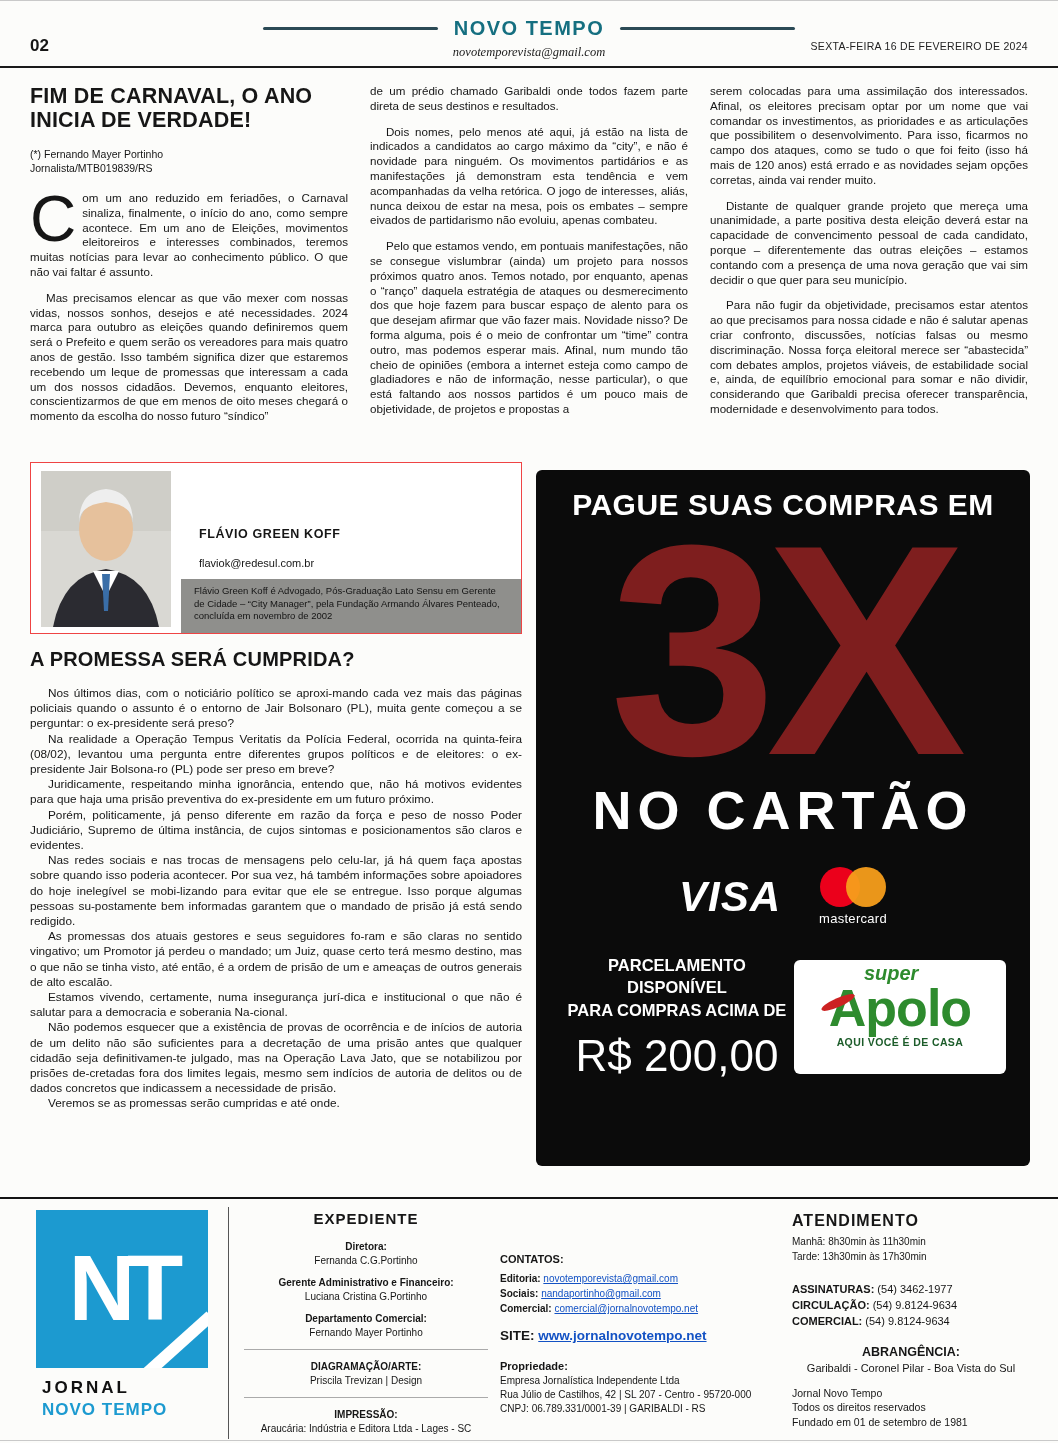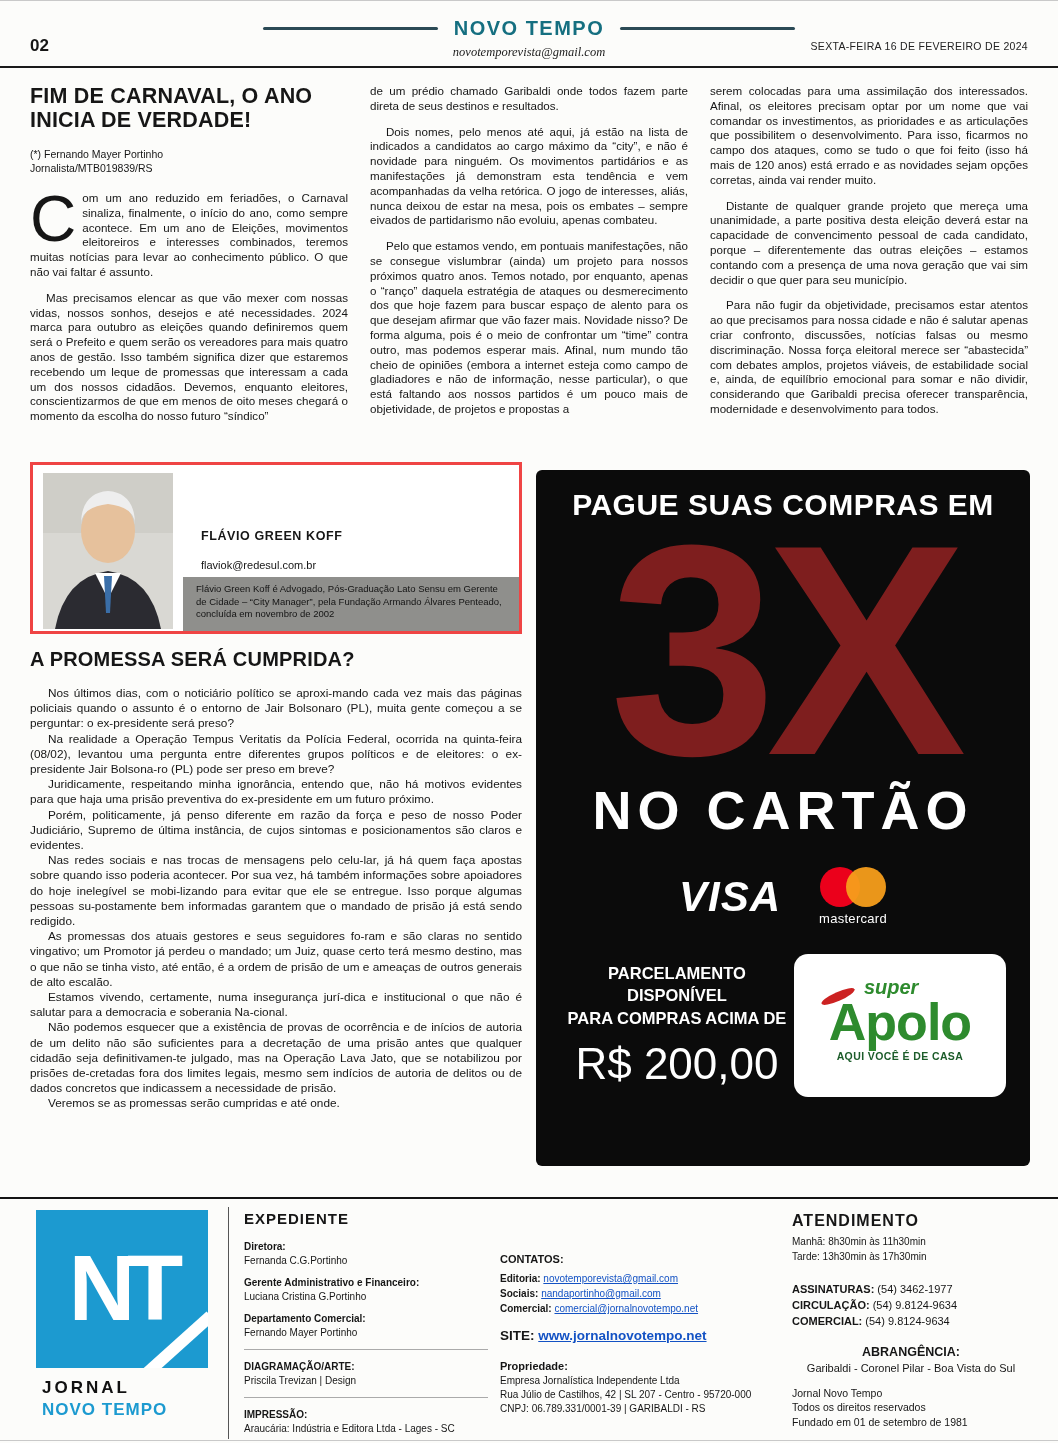--- a/index.html
+++ b/index.html
@@ -23,21 +23,21 @@
   .article-top { position:absolute; top:84px; left:30px; width:998px; display:flex; gap:22px; }
   .article-top .col { width:318px; }
   .headline1 { font-size:21.5px; font-weight:800; line-height:1.13; letter-spacing:.2px; margin-bottom:14px; }
   .byline { font-size:10.5px; line-height:1.4; margin-bottom:15px; }
   .bp { font-size:11.6px; line-height:14.8px; text-align:justify; }
   .bp + .bp { margin-top:11px; }
   .indent { text-indent:16px; }
   .dropcap { float:left; font-size:64px; line-height:50px; padding:3px 6px 0 0; font-weight:400; }
 
   
-  .author-box { position:absolute; left:30px; top:462px; width:492px; height:172px; border:3px solid #ef4444; background:#fff; }
+  .author-box { position:absolute; left:30px; top:462px; width:492px; height:172px; border:1px solid #ef4444; background:#fff; }
   .author-photo { position:absolute; left:10px; top:8px; width:130px; height:156px; }
   .author-name { position:absolute; left:168px; top:64px; font-size:12.5px; font-weight:800; letter-spacing:.6px; }
   .author-email { position:absolute; left:168px; top:94px; font-size:11px; }
   .author-caption { position:absolute; left:150px; right:0; bottom:0; height:54px; background:#8f8f8c; color:#141414; font-size:9.5px; line-height:1.32; padding:6px 13px; }
 
   
   .headline2 { position:absolute; left:30px; top:648px; width:492px; font-size:20px; font-weight:800; letter-spacing:.2px; }
   .article2 { position:absolute; left:30px; top:686px; width:492px; }
   .article2 p { font-size:11.8px; line-height:15.2px; text-align:justify; text-indent:18px; }
 
@@ -54,36 +54,36 @@
   .mc-c2 { width:40px; height:40px; border-radius:50%; background:var(--mc_orange,#f79e1b); margin-left:-14px; opacity:.95; }
   .mc-label { font-size:13px; margin-top:4px; letter-spacing:.3px; }
   .banri { width:110px; height:64px; background:#fff; border-radius:10px; display:flex; flex-direction:column; align-items:center; justify-content:center; }
   .banri-arc { width:64px; height:12px; border:3px solid #e88a1a; border-bottom:none; border-radius:60px 60px 0 0; margin-bottom:1px; }
   .banri-top { font-size:19px; font-weight:800; color:var(--banri_blue,#15449c); line-height:1; letter-spacing:.5px; }
   .banri-bottom { font-size:13px; font-weight:700; color:var(--banri_blue,#15449c); line-height:1.1; }
   .ad-bottom { margin-top:28px; width:100%; padding:0 24px; display:flex; justify-content:space-between; align-items:center; }
   .parcel { width:236px; text-align:center; }
   .parcel-line { font-size:16.5px; font-weight:800; line-height:1.35; }
   .ad-price { font-size:44px; font-weight:400; margin-top:10px; }
-  .apolo { width:214px; height:143px; background:#fff; border-radius:14px; position:relative; text-align:center; color:var(--apolo_green,#2e8b2e); padding-top:22px; }
+  .apolo { width:214px; height:114px; background:#fff; border-radius:6px; position:relative; text-align:center; color:var(--apolo_green,#2e8b2e); padding-top:2px; }
   .apolo-super { font-size:20px; font-weight:700; font-style:italic; margin-left:70px; display:block; text-align:left; }
   .apolo-name { font-size:52px; font-weight:800; line-height:.9; letter-spacing:-1px; }
   .apolo-accent { position:absolute; left:26px; top:38px; width:36px; height:9px; background:#cc2222; border-radius:50%; transform:rotate(-24deg); }
   .apolo-tagline { font-size:10.5px; font-weight:700; color:#1c5c2a; letter-spacing:.4px; margin-top:4px; }
 
   
   .footer-rule { position:absolute; top:1197px; left:0; right:0; height:2px; background:#141414; }
   .nt-square { position:absolute; left:36px; top:1210px; width:172px; height:158px; background:var(--logo_blue,#1c9ad0); overflow:hidden; }
   .nt-mono { position:absolute; left:0; right:0; top:26px; text-align:center; font-size:92px; font-weight:800; color:#fff; letter-spacing:-8px; }
   .nt-stripe { position:absolute; right:-18px; bottom:6px; width:120px; height:12px; background:#fff; transform:rotate(-42deg); }
   .footer-jornal { position:absolute; left:42px; top:1378px; font-size:17px; font-weight:800; letter-spacing:3px; color:#111; }
   .footer-novotempo { position:absolute; left:42px; top:1400px; font-size:17px; font-weight:800; letter-spacing:1px; color:var(--logo_blue,#1c9ad0); }
   .footer-vdiv { position:absolute; left:228px; top:1207px; width:1px; height:232px; background:#555; }
 
-  .expediente { position:absolute; left:244px; top:1210px; width:244px; }
+  .expediente { position:absolute; left:244px; top:1210px; width:244px;text-align:center; }
   .exp-heading { font-size:15px; font-weight:800; letter-spacing:1px; margin-bottom:13px; }
   .exp-entry { margin-bottom:9px; font-size:10px; line-height:1.35; }
   .exp-label { font-weight:800; display:block; }
   .exp-div { border-top:1px solid #aaa; margin:10px 0; }
 
   .contatos { position:absolute; left:500px; top:1253px; width:262px; }
   .ct-heading { font-size:11px; font-weight:800; margin-bottom:8px; }
   .ct-item { font-size:10px; margin-bottom:4px; }
   .ct-label { font-weight:800; }
   .link { color:var(--link_blue,#1352c4); text-decoration:underline; cursor:pointer; }

